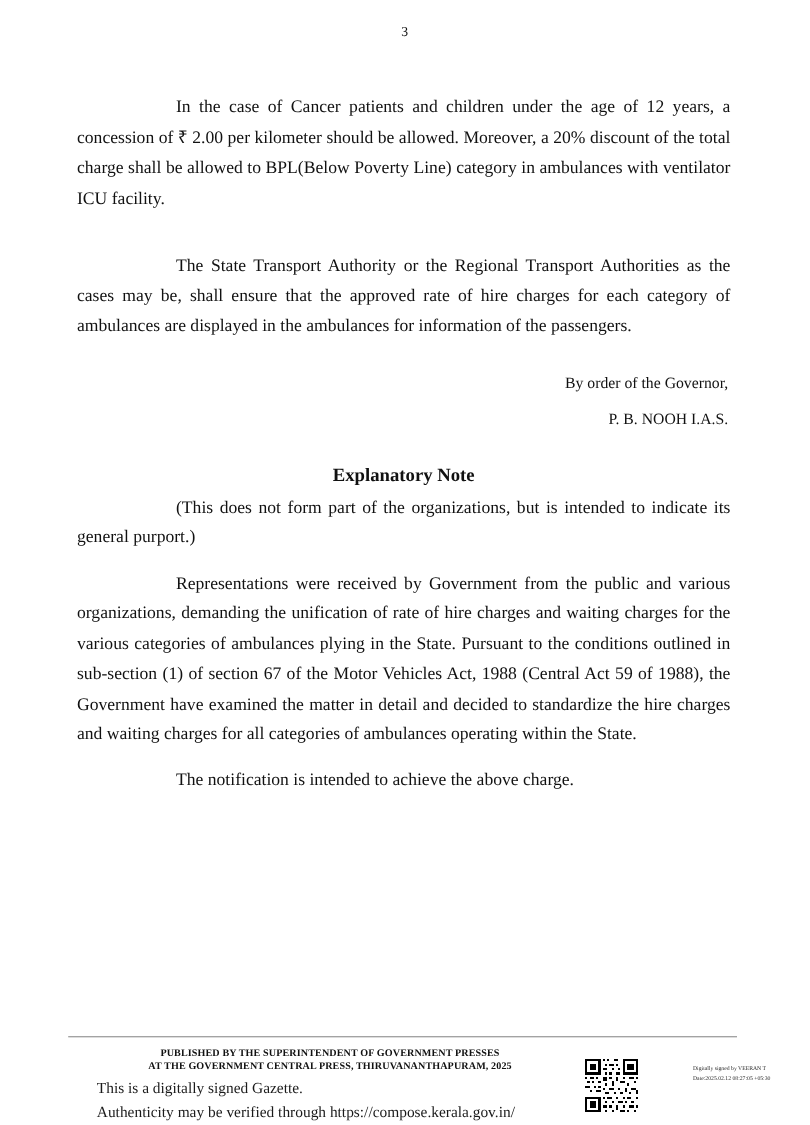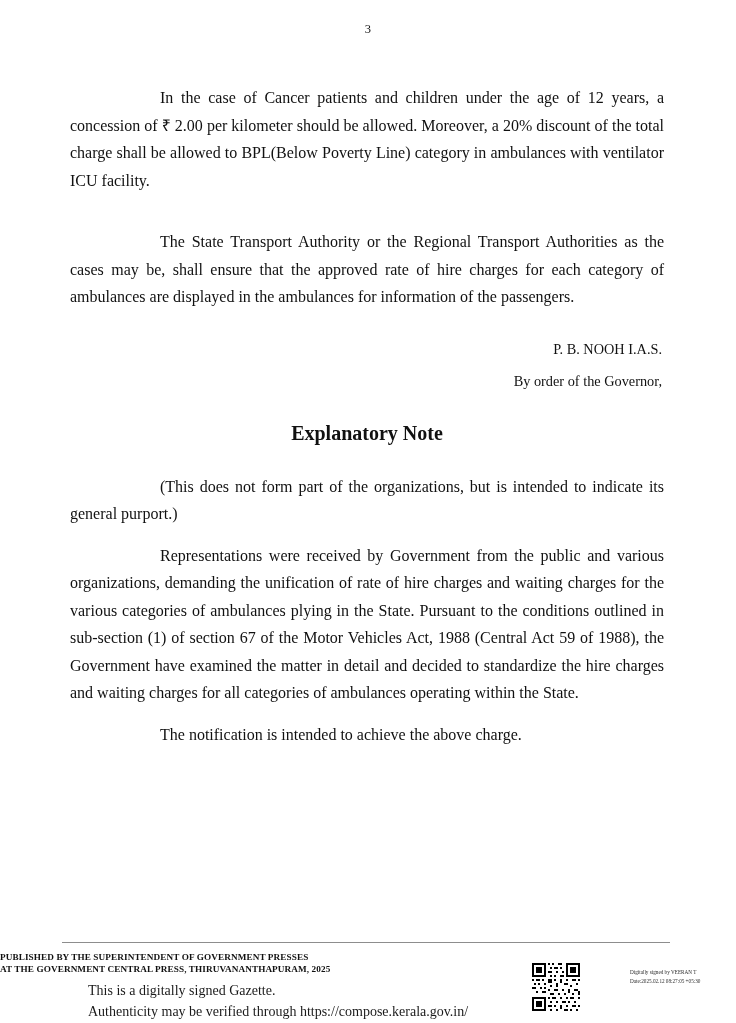--- a/index.html
+++ b/index.html
@@ -56,40 +56,41 @@
   .signature-block div {
     font-size: 14.3px;
     line-height: 1.72;
     margin-bottom: 8px;
   }
   .signature-block .designation {
     font-style: italic;
   }
   .explanatory-heading {
     margin-top: 28px;
-    margin-bottom: 28px;
+    margin-bottom: 6px;
     text-align: center;
     font-weight: bold;
-    font-size: 20px;
+    font-size: 17px;
   }
   .tight {
     margin-bottom: 0px;
   }
   .footer-rule {
     position: absolute;
     left: 62px;
     top: 942px;
     width: 608px;
     border-top: 1px solid #8d8d8d;
   }
   .publisher-line {
     position: absolute;
     left: 0;
     top: 951px;
     width: 600px;
+    text-align: center;
     font-size: 9.2px;
     font-weight: bold;
     line-height: 1.35;
     letter-spacing: 0.1px;
   }
   .auth-note {
     position: absolute;
     left: 88px;
     top: 980px;
     font-size: 14px;
@@ -123,22 +124,22 @@
 
   <div class="content">
 
     <p class="body-para indent">In the case of Cancer patients and children under the age of 12 years, a concession of ₹ 2.00 per kilometer should be allowed. Moreover, a 20% discount of the total charge shall be allowed to BPL(Below Poverty Line) category in ambulances with ventilator ICU facility.</p>
 
     <div class="spacer-lg"></div>
 
     <p class="body-para indent">The State Transport Authority or the Regional Transport Authorities as the cases may be, shall ensure that the approved rate of hire charges for each category of ambulances are displayed in the ambulances for information of the passengers.</p>
 
     <div class="signature-block">
+      <div>By order of the Governor,</div>
       <div>P. B. NOOH I.A.S.</div>
-      <div>By order of the Governor,</div>
     </div>
 
     <div class="explanatory-heading">Explanatory Note</div>
 
     <p class="body-para indent tight">(This does not form part of the organizations, but is intended to indicate its general purport.)</p>
 
     <p class="body-para indent tight">Representations were received by Government from the public and various organizations, demanding the unification of rate of hire charges and waiting charges for the various categories of ambulances plying in the State. Pursuant to the conditions outlined in sub-section (1) of section 67 of the Motor Vehicles Act, 1988 (Central Act 59 of 1988), the Government have examined the matter in detail and decided to standardize the hire charges and waiting charges for all categories of ambulances operating within the State.</p>
 
     <p class="body-para indent">The notification is intended to achieve the above charge.</p>
 

